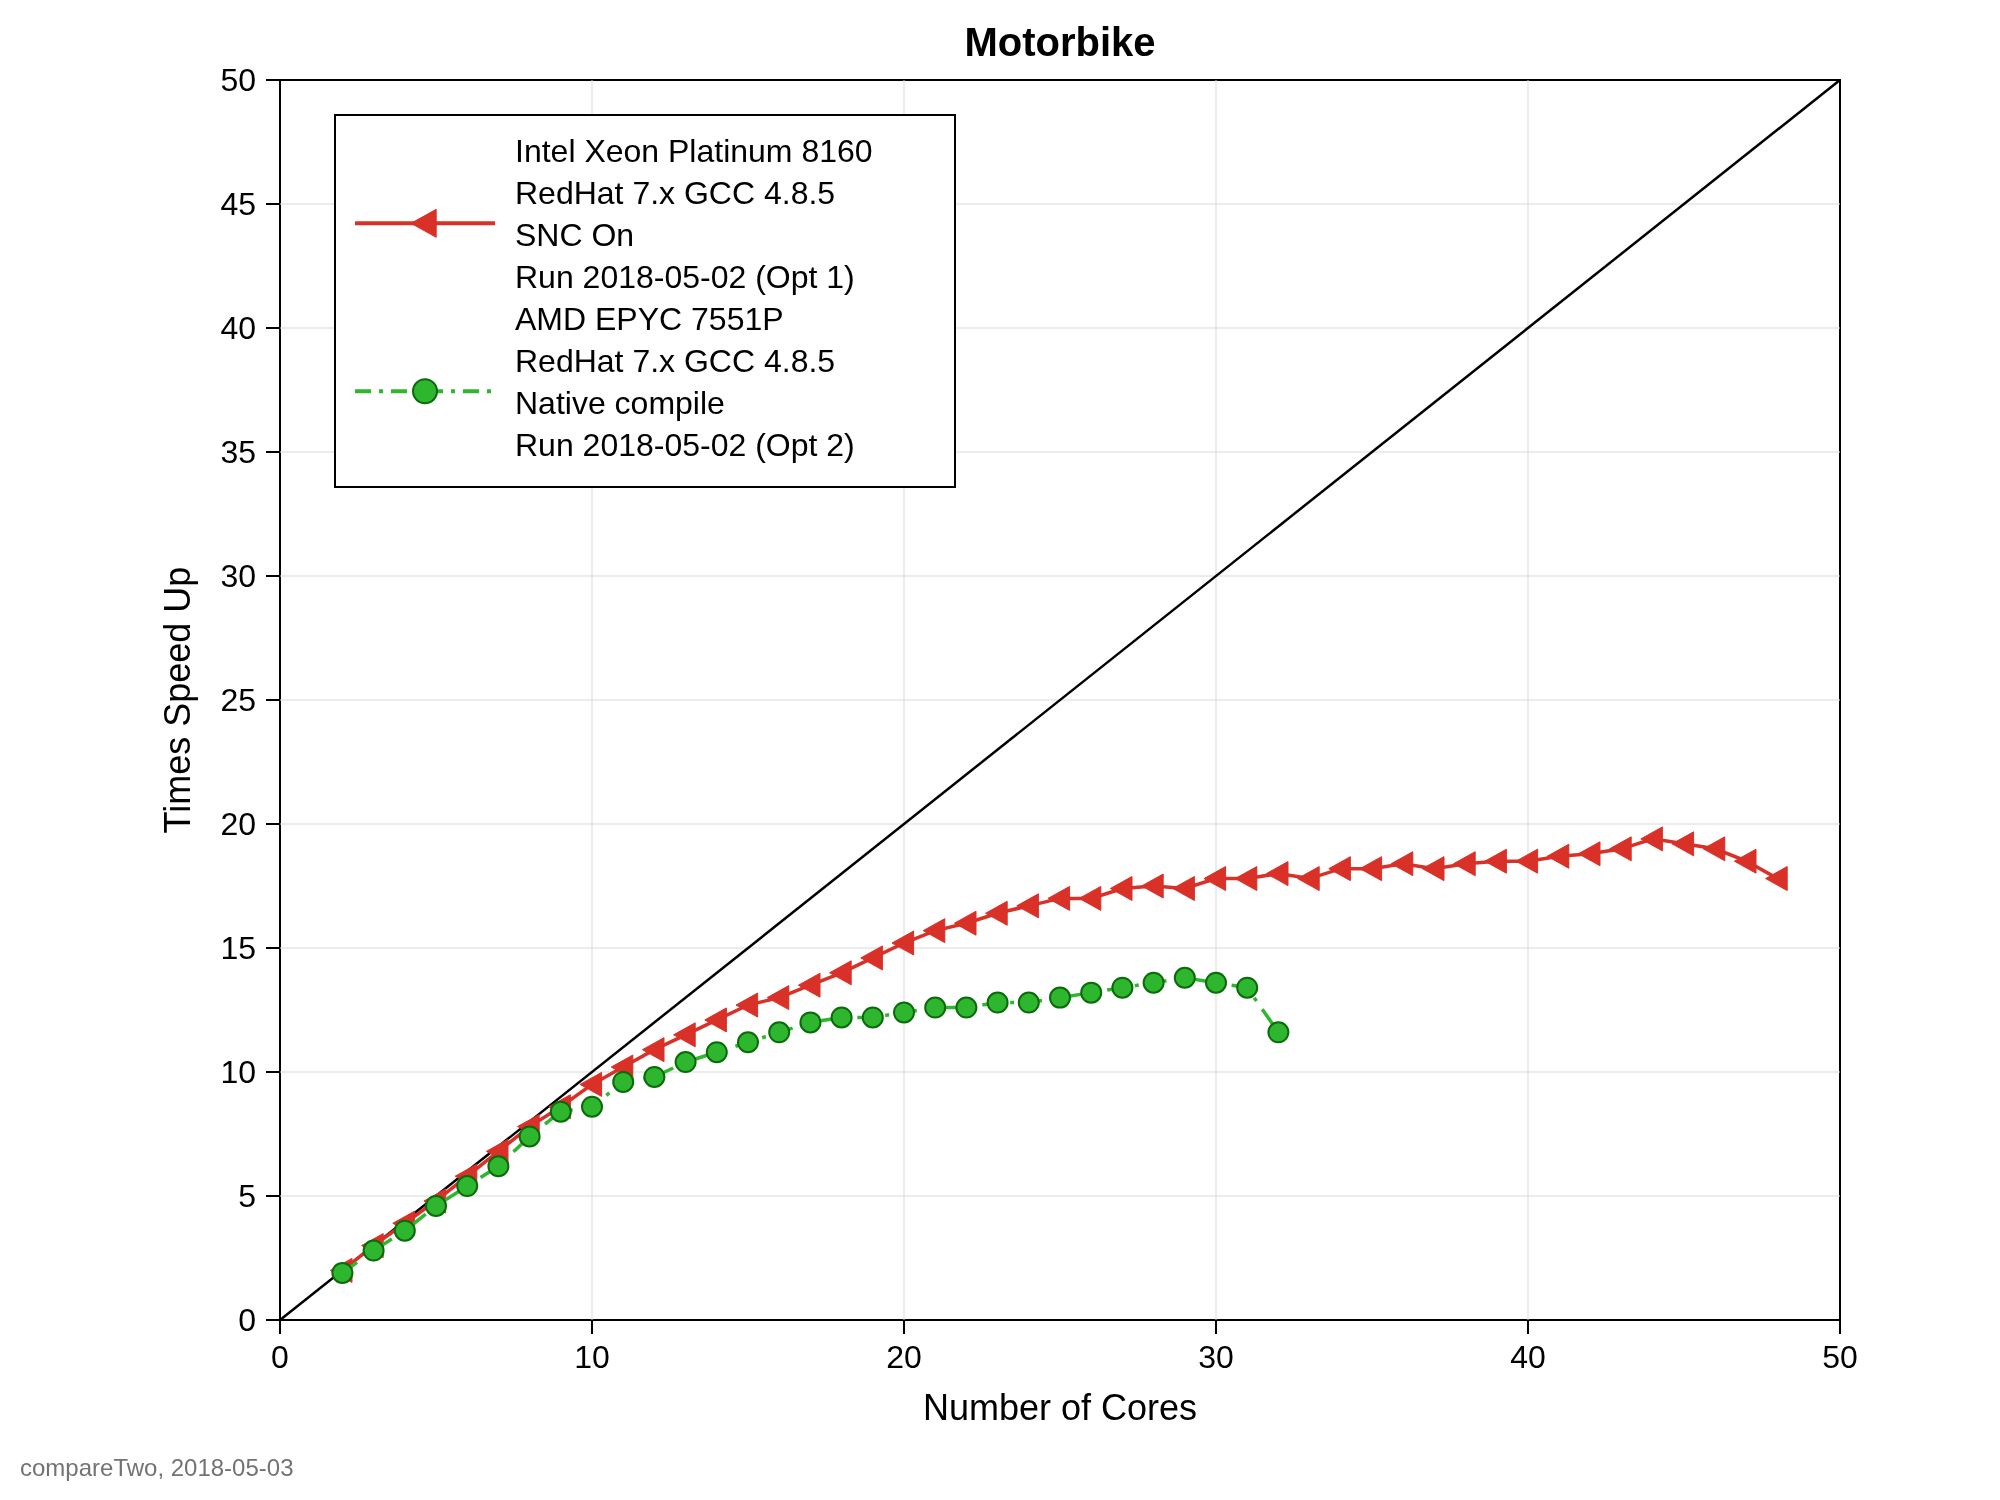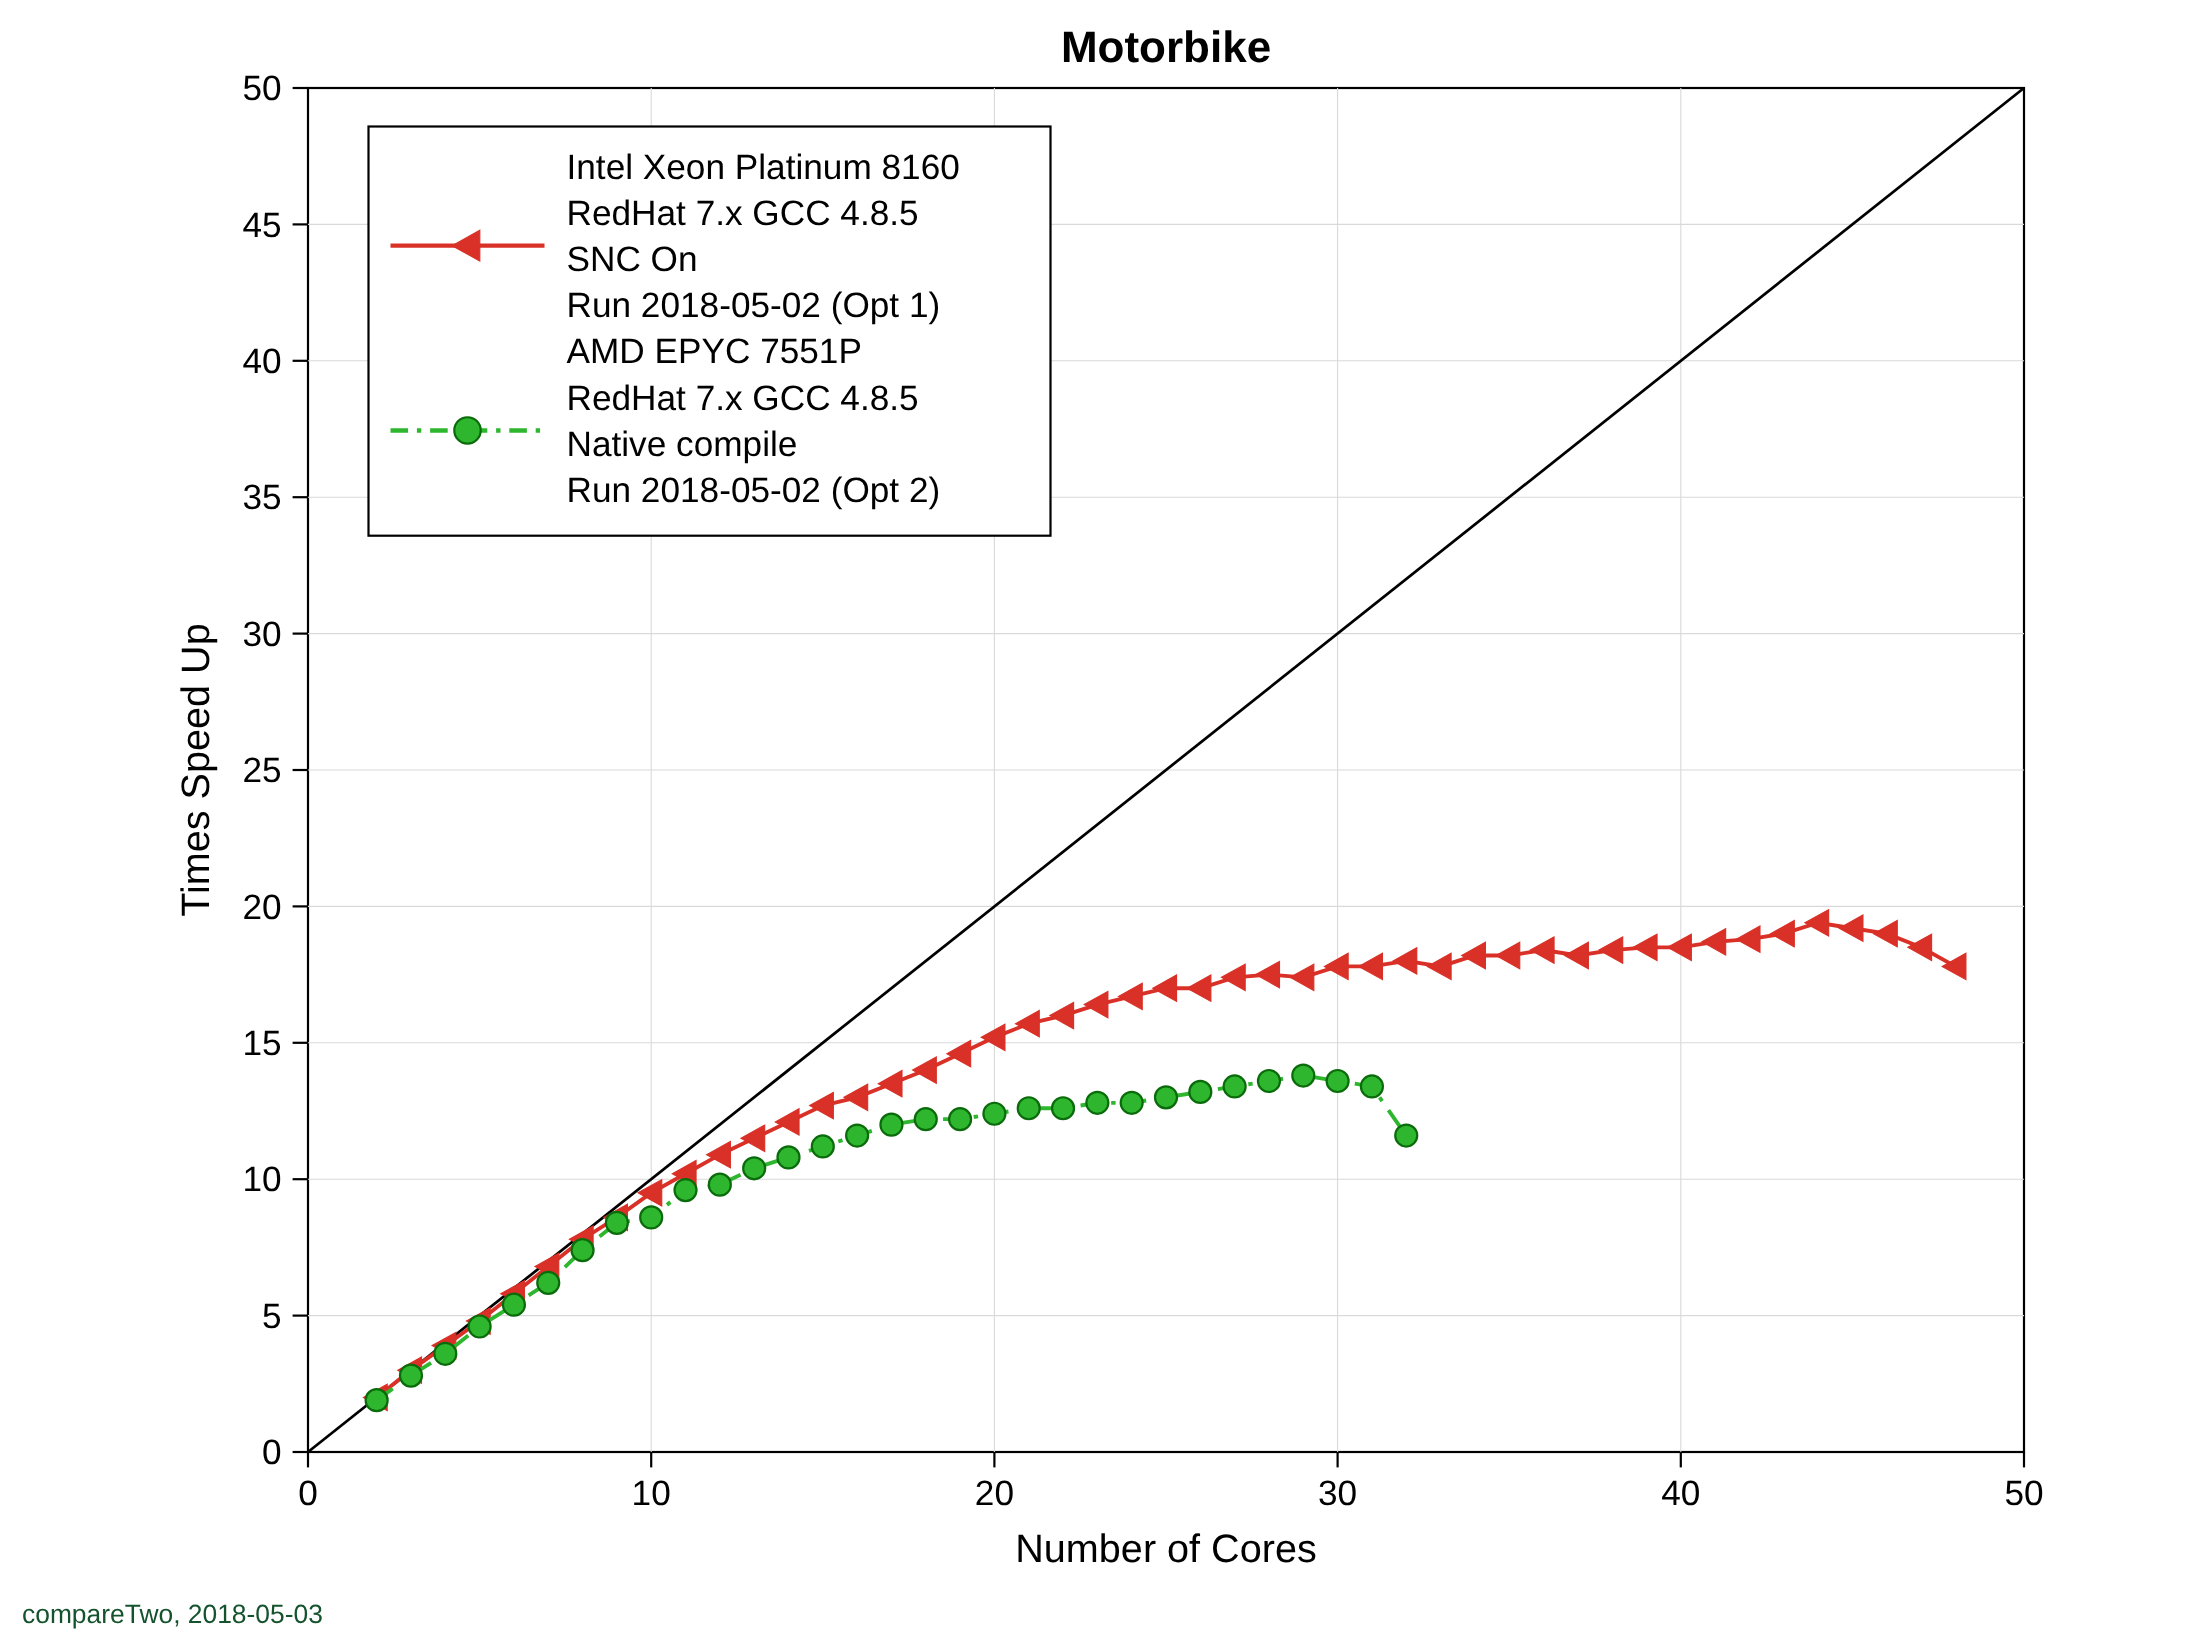--- a/index.html
+++ b/index.html
@@ -17,21 +17,21 @@
   }
   svg.chart {
     position: absolute;
     left: 0; top: 0;
   }
   .footer {
     position: absolute;
     left: 20px;
     bottom: 18px;
     font-size: 24px;
-    color: #14532d;
+    color: #737373;
   }
 </style>
 </head>
 <body>
 <div class="stage">
   <svg class="chart" width="2000" height="1500" viewBox="0 0 2000 1500">
       <text x="1060" y="56" text-anchor="middle" font-size="40" font-weight="700">Motorbike</text>
       <rect x="280" y="80" width="1560" height="1240" fill="#fff" stroke="#000" stroke-width="2"></rect>
       <line x1="280" y1="1320" x2="280" y2="1334" stroke="#000" stroke-width="2"></line>
       <text x="280" y="1368" text-anchor="middle" font-size="32">0</text>

